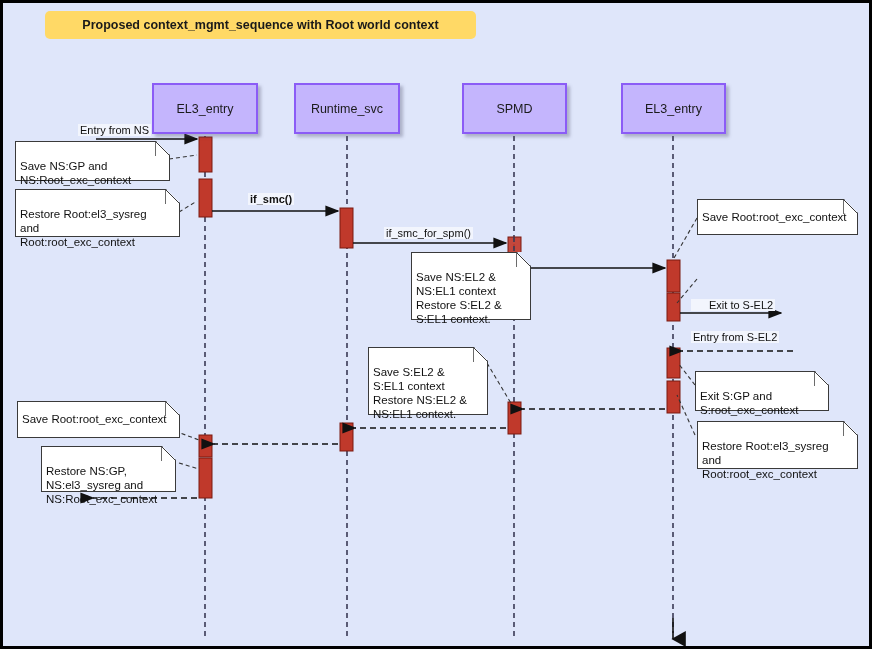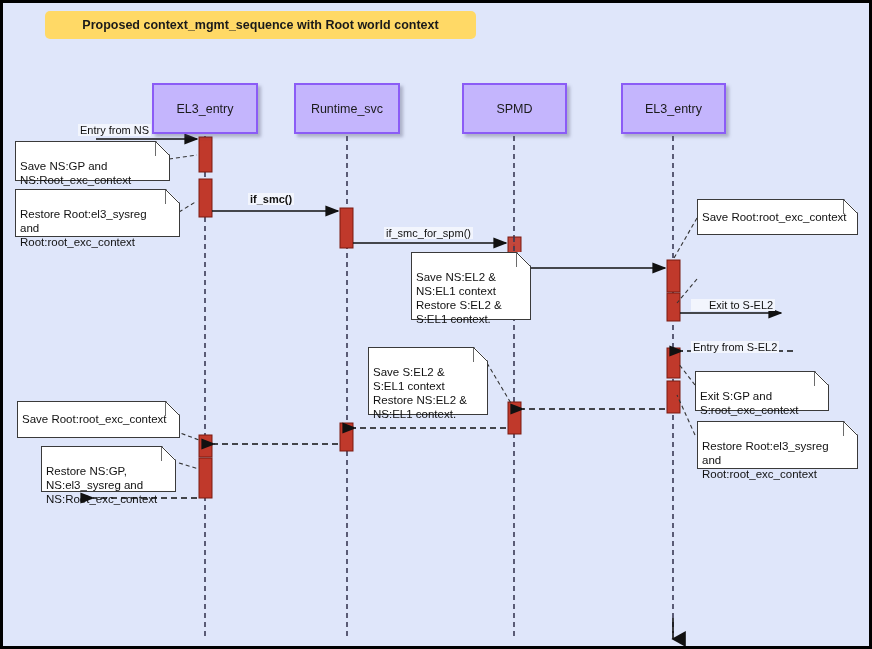--- a/index.html
+++ b/index.html
@@ -162,21 +162,21 @@
     <span>SPMD</span>
   </div>
   <div class="ov lifeline-box" style="left:618px;top:46px;width:105px;height:51px;">
     <span>EL3_entry</span>
   </div>
 
   <div class="msg-label" style="left:75px;top:121px;">Entry from NS</div>
   <div class="msg-label" style="left:245px;top:190px;font-weight:bold;">if_smc()</div>
   <div class="msg-label" style="left:381px;top:224px;">if_smc_for_spm()</div>
   <div class="msg-label" style="left:688px;top:296px;padding-left:18px;">Exit to S-EL2</div>
-  <div class="msg-label" style="left:688px;top:338px;">Entry from S-EL2</div>
+  <div class="msg-label" style="left:688px;top:328px;">Entry from S-EL2</div>
 
   <div class="note" style="left:12px;top:138px;width:155px;height:40px;">
     <span>Save NS:GP and
 NS:Root_exc_context</span>
     <span class="fold"></span>
     <svg class="foldline" viewBox="0 0 15 15">
       <path d="M0,0 L15,15 M0,0 L0,15 Z" stroke="#3a3a3a" fill="none" stroke-width="1"></path>
     </svg>
   </div>
 

